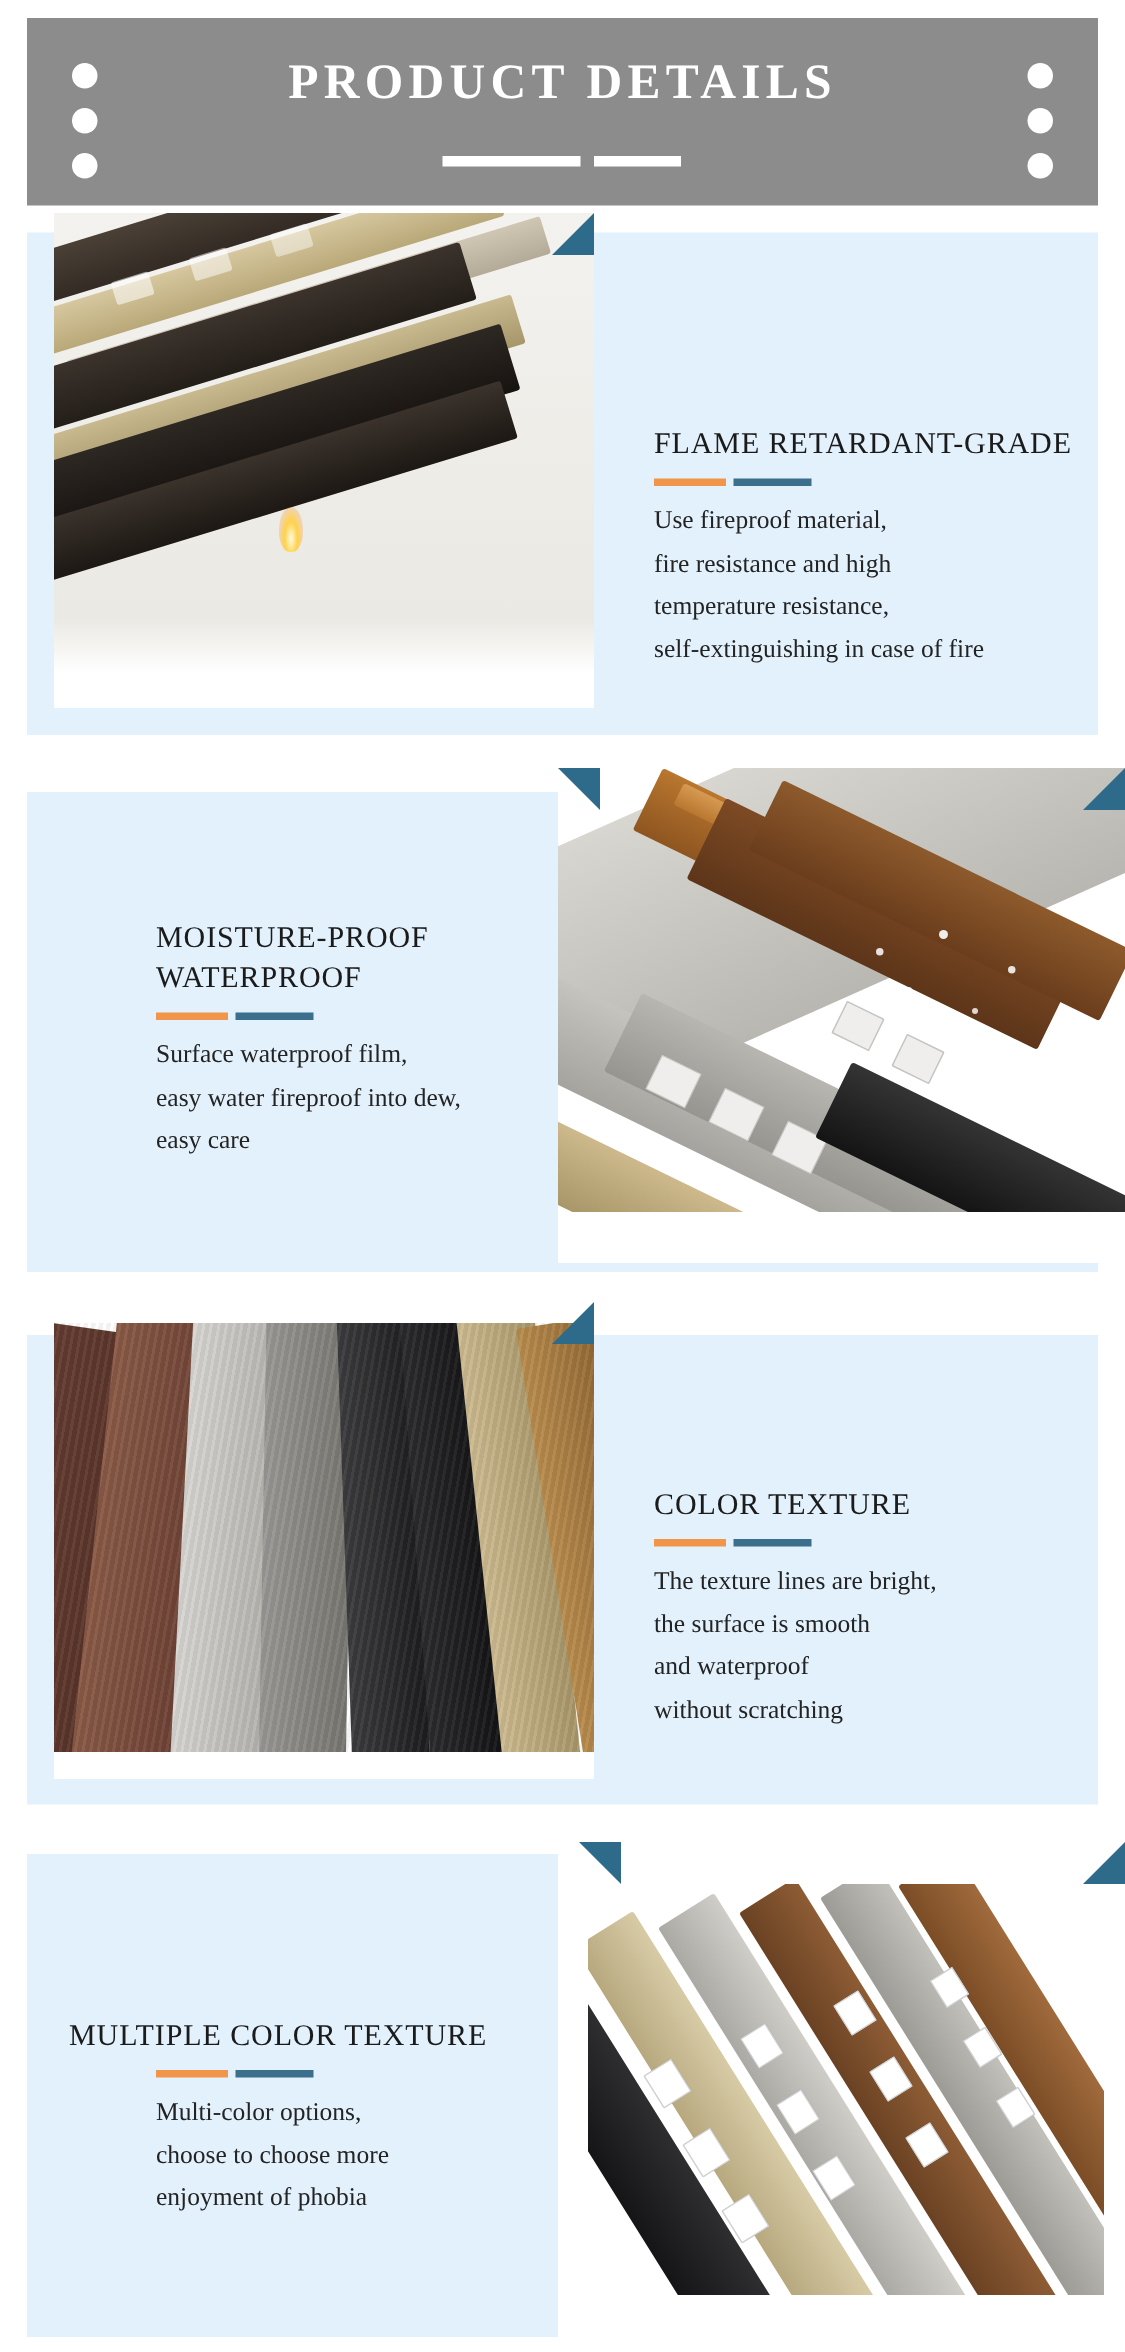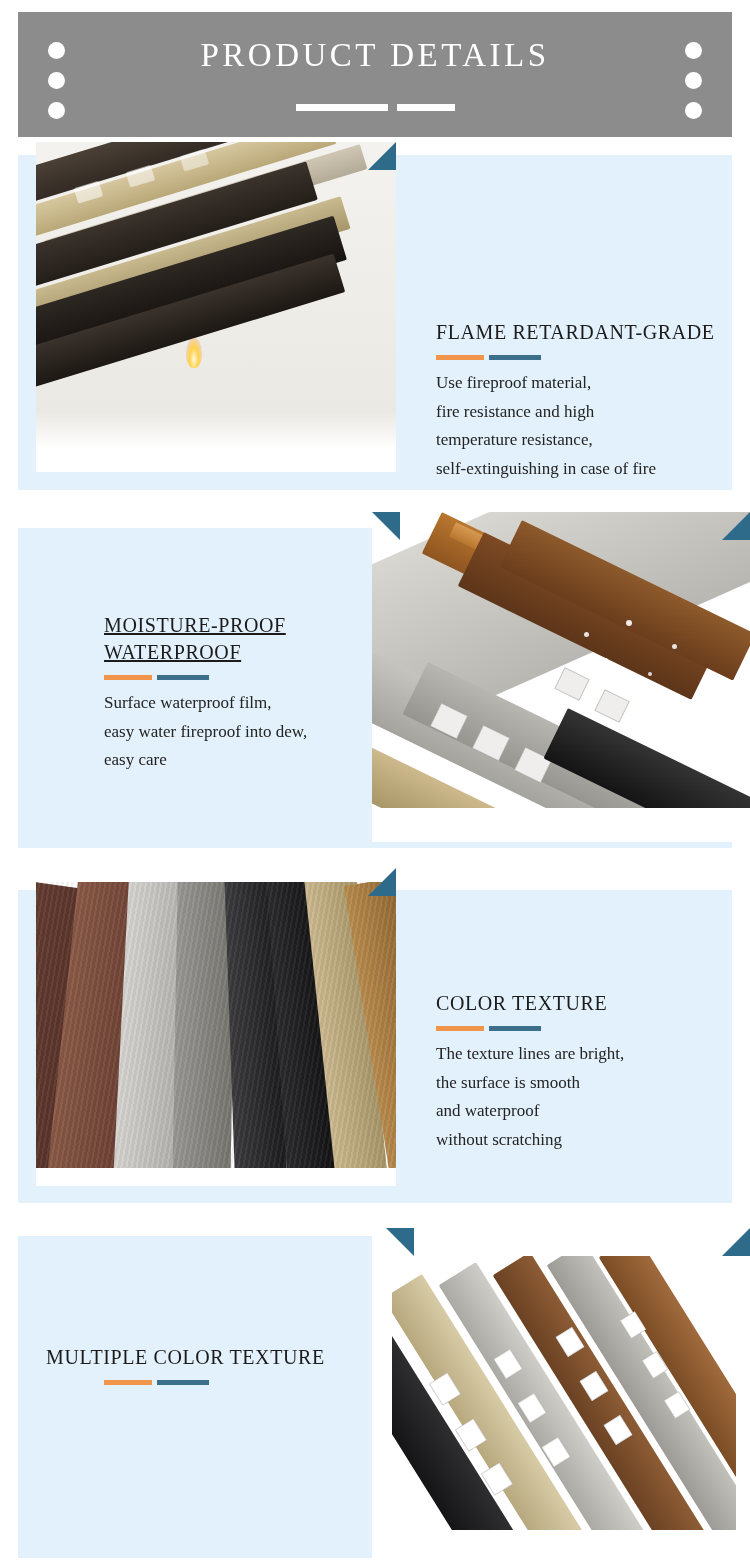--- a/index.html
+++ b/index.html
@@ -27,21 +27,21 @@
     background: #8c8c8c;
     display: flex;
     align-items: center;
     justify-content: center;
   }
   .header-title {
     color: #ffffff;
     font-family: "Liberation Serif", serif;
     font-size: 33px;
     letter-spacing: 3.5px;
-    font-weight: 400;
+    font-weight: 700;
     text-align: center;
     line-height: 1;
     margin-bottom: 14px;
   }
   .header-center { display: flex; flex-direction: column; align-items: center; }
   .header-rule {
     display: flex;
     align-items: center;
     gap: 9px;
     margin-top: 18px;
@@ -215,21 +215,21 @@
         <div class="flame" style="left:162px;top:320px;"></div>
         <div class="flame" style="left:150px;top:196px;width:16px;height:30px;"></div>
 
         <div class="lighter" style="left:44px;top:330px;width:62px;height:62px;transform:rotate(-20deg);background:#3a3a3c;"></div>
 
         <div style="position:absolute;left:0;bottom:0;width:100%;height:60px;background:linear-gradient(180deg,rgba(255,255,255,0) 0%,#ffffff 60%);"></div>
       </div>
       <div class="corner corner-tr" style="right:0;top:0;border-width:0 0 28px 28px;border-color:transparent transparent #2e6b8a transparent;"></div>
     </div>
 
-    <div class="text-block" style="left:418px;top:128px;width:280px;margin-top:36px;">
+    <div class="text-block" style="left:418px;top:128px;width:280px;">
       <div class="feat-title">FLAME RETARDANT-GRADE</div>
       <div class="accent">
         <span class="a1"></span>
         <span class="a2"></span>
       </div>
       <div class="feat-body">Use fireproof material,
 fire resistance and high
 temperature resistance,
 self-extinguishing in case of fire</div>
     </div>
@@ -270,21 +270,21 @@
         <div style="position:absolute;left:320px;top:190px;width:5px;height:5px;border-radius:50%;background:rgba(255,255,255,.8);"></div>
         <div style="position:absolute;left:244px;top:214px;width:4px;height:4px;border-radius:50%;background:rgba(255,255,255,.7);"></div>
 
         <div style="position:absolute;left:0;bottom:0;width:100%;height:34px;background:#ffffff;"></div>
       </div>
       <div class="corner corner-tl" style="left:0;top:0;border-width:28px 0 0 28px;border-color:#2e6b8a transparent transparent transparent;"></div>
       <div class="corner" style="right:0;top:0;border-width:0 0 28px 28px;border-color:transparent transparent #2e6b8a transparent;"></div>
     </div>
 
     <div class="text-block" style="left:86px;top:100px;width:290px;">
-      <div class="feat-title" style="text-align:left;text-decoration:underline;">MOISTURE-PROOF
+      <div class="feat-title" style="text-align:left;">MOISTURE-PROOF
         WATERPROOF</div>
       <div class="accent">
         <span class="a1"></span>
         <span class="a2"></span>
       </div>
       <div class="feat-body">Surface waterproof film,
 easy water fireproof into dew,
 easy care</div>
     </div>
   </div>
@@ -357,16 +357,19 @@
       <div class="corner" style="left:14px;top:0;border-style:solid;border-width:28px 0 0 28px;border-color:#2e6b8a transparent transparent transparent;"></div>
       <div class="corner" style="right:0;top:0;border-style:solid;border-width:0 0 28px 28px;border-color:transparent transparent #2e6b8a transparent;"></div>
     </div>
 
     <div class="text-block" style="left:28px;top:116px;width:320px;">
       <div class="feat-title">MULTIPLE COLOR TEXTURE</div>
       <div class="accent" style="margin-left:58px;">
         <span class="a1"></span>
         <span class="a2"></span>
       </div>
+      <div class="feat-body" style="margin-left:58px;">Multi-color options,
+choose to choose more
+enjoyment of phobia</div>
     </div>
   </div>
 
 </div>
 
 </body></html>

